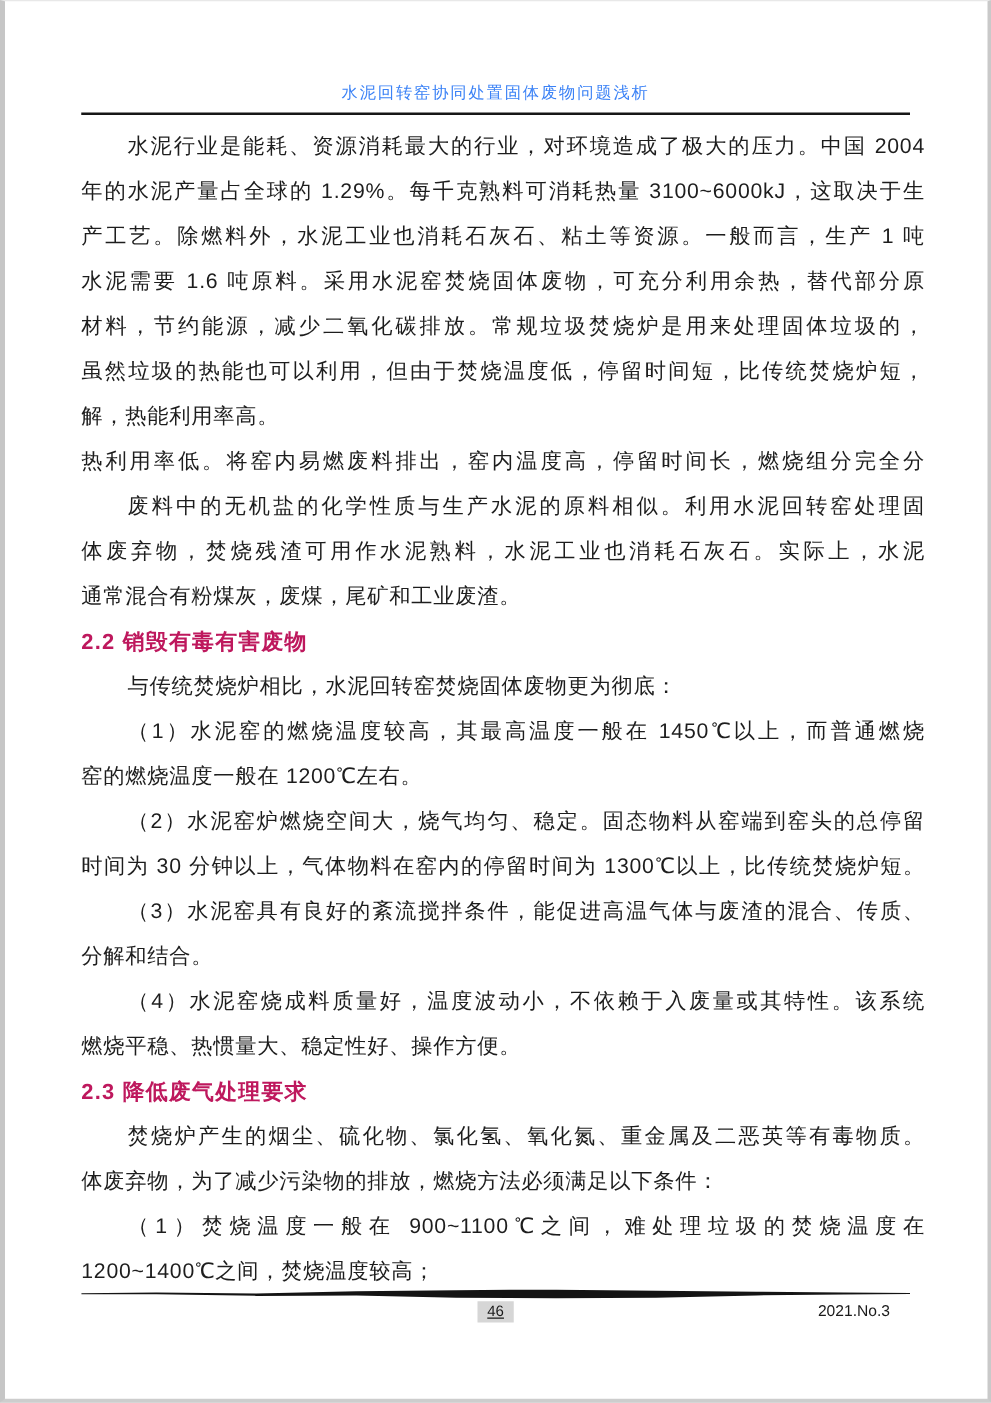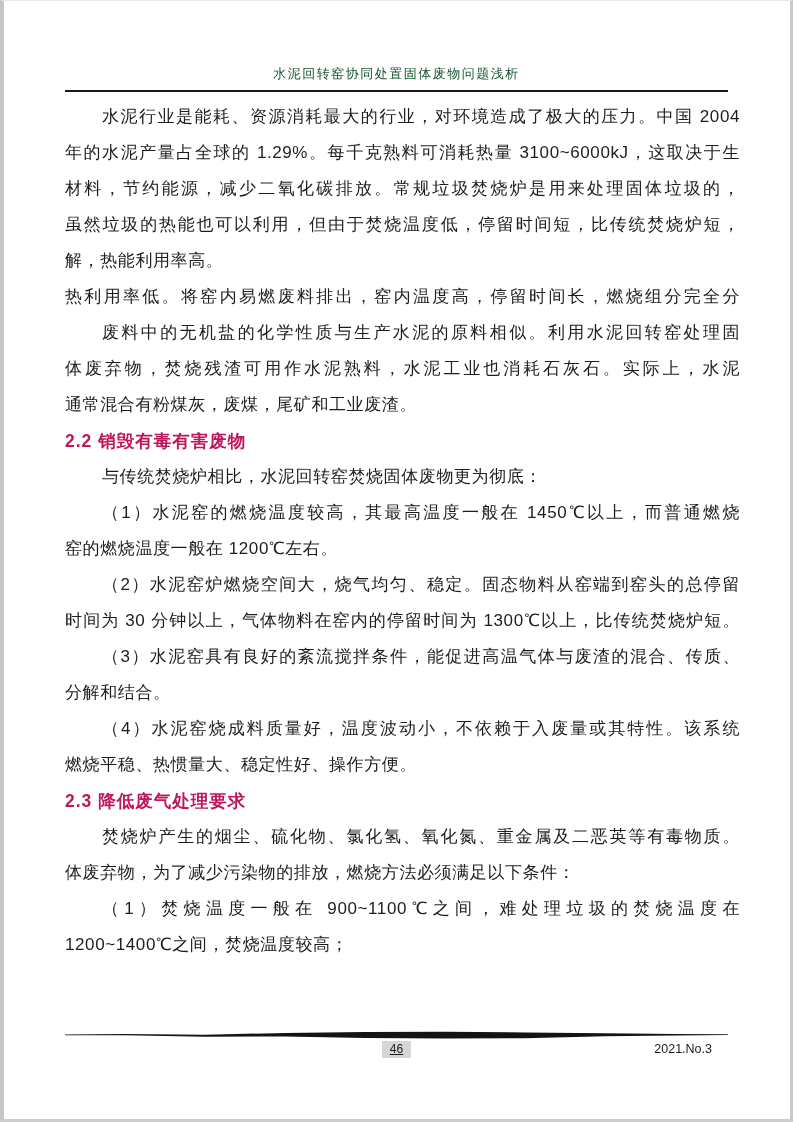--- a/index.html
+++ b/index.html
@@ -15,21 +15,21 @@
     border-top: 1px solid #e8e8e8;
     font-family: "Liberation Sans", sans-serif;
     color: #1f1f1f;
     overflow: hidden;
   }
   .header-title {
     position: absolute; top: 61px; left: 61px; right: 62px;
     text-align: center;
     font-size: 13px; line-height: 24px;
     letter-spacing: 1.5px;
-    color: #14532d;
+    color: #3b82f6;
   }
   .header-rule {
     position: absolute; top: 89px; left: 61px; right: 62px;
     height: 2px; background: #161616;
   }
   .content {
     position: absolute; top: 98px; left: 61px; right: 50px;
   }
   .line {
     font-size: 17px;
@@ -71,20 +71,22 @@
 <body>
 
 <div class="page">
 
   <div class="header-title">水泥回转窑协同处置固体废物问题浅析</div>
   <div class="header-rule"></div>
 
   <div class="content">
     <div class="line justify indent">水泥行业是能耗、资源消耗最大的行业，对环境造成了极大的压力。中国 2004</div>
     <div class="line justify">年的水泥产量占全球的 1.29%。每千克熟料可消耗热量 3100~6000kJ，这取决于生</div>
+    <div class="line justify">产工艺。除燃料外，水泥工业也消耗石灰石、粘土等资源。一般而言，生产 1 吨</div>
+    <div class="line justify">水泥需要 1.6 吨原料。采用水泥窑焚烧固体废物，可充分利用余热，替代部分原</div>
     <div class="line justify">材料，节约能源，减少二氧化碳排放。常规垃圾焚烧炉是用来处理固体垃圾的，</div>
     <div class="line justify">虽然垃圾的热能也可以利用，但由于焚烧温度低，停留时间短，比传统焚烧炉短，</div>
     <div class="line">解，热能利用率高。</div>
     <div class="line justify">热利用率低。将窑内易燃废料排出，窑内温度高，停留时间长，燃烧组分完全分</div>
     <div class="line justify indent">废料中的无机盐的化学性质与生产水泥的原料相似。利用水泥回转窑处理固</div>
     <div class="line justify">体废弃物，焚烧残渣可用作水泥熟料，水泥工业也消耗石灰石。实际上，水泥</div>
     <div class="line">通常混合有粉煤灰，废煤，尾矿和工业废渣。</div>
     <div class="heading">2.2 销毁有毒有害废物</div>
     <div class="line indent">与传统焚烧炉相比，水泥回转窑焚烧固体废物更为彻底：</div>
     <div class="line justify indent">（1）水泥窑的燃烧温度较高，其最高温度一般在 1450℃以上，而普通燃烧</div>

